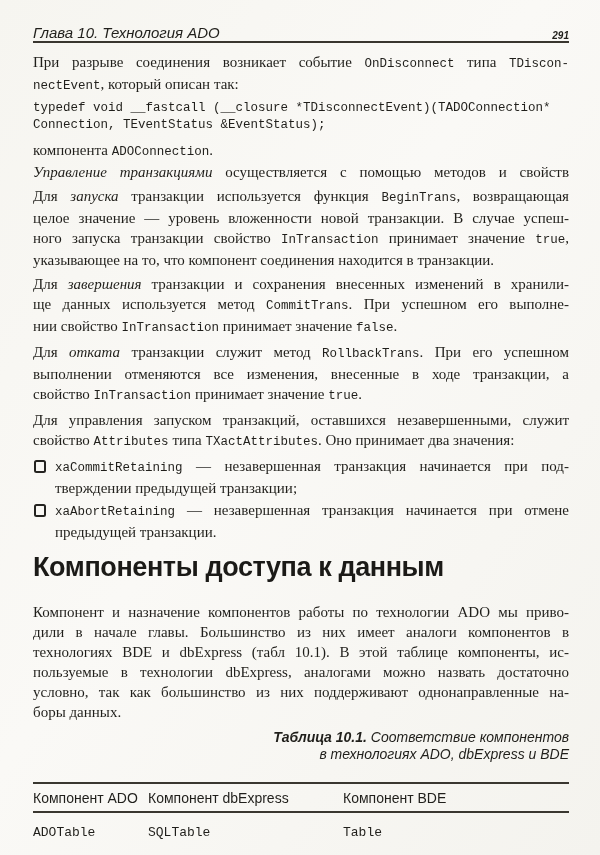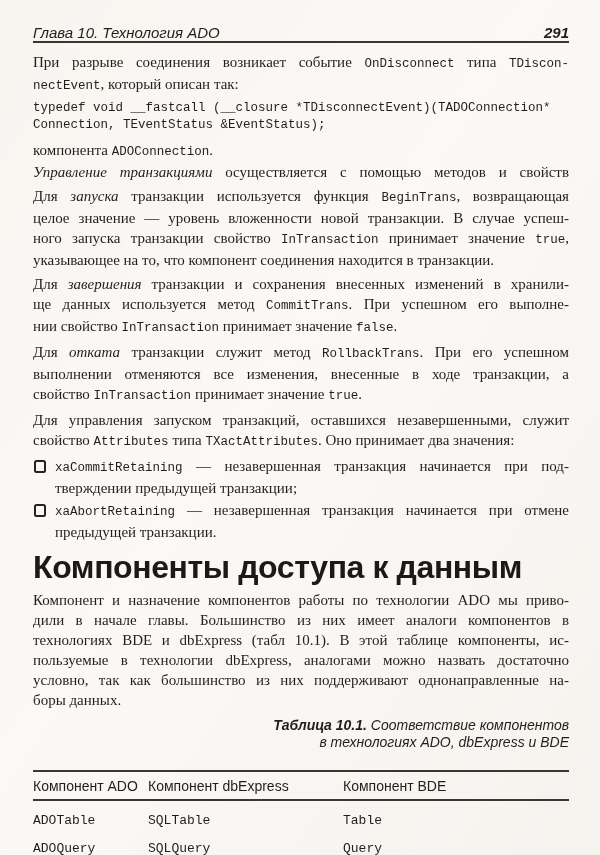--- a/index.html
+++ b/index.html
@@ -10,21 +10,21 @@
     overflow: hidden;
   }
   .page { padding: 24px 31px 0 33px; }
 
   
   .pagehead {
     display: flex; justify-content: space-between; align-items: flex-end;
     font-family: "Liberation Sans", sans-serif; font-style: italic; font-size: 15px;
     border-bottom: 2px solid #39362f; 
   }
-  .pagehead .num { font-weight: bold; font-size: 15px; }
+  .pagehead .num { font-weight: bold; font-size: 10px; }
 
   .content { margin-top: 9px; }
 
   
   .para {
     font-family: "Liberation Serif", serif;
     font-size: 15px; line-height: 20px;
     margin: 0 0 4px 0;
   }
   .tline { text-align: justify; text-align-last: justify; white-space: normal; }
@@ -46,23 +46,23 @@
     position: absolute; left: 1px; top: 4px;
     width: 8px; height: 9px;
     border: 2.5px solid #242320; border-radius: 2.5px;
     background: transparent;
   }
   .bullet .para { margin: 0; }
 
   
   .h1 {
     font-family: "Liberation Sans", sans-serif;
-    font-weight: 800; font-size: 32px; line-height: 30px;
+    font-weight: 800; font-size: 27px; line-height: 30px;
     letter-spacing: -0.4px;
-    margin: 10px 0 8px 0; color: #1b1a17;
+    margin: 10px 0 20px 0; color: #1b1a17;
   }
 
   
   .caption {
     text-align: right;
     font-family: "Liberation Sans", sans-serif; font-style: italic;
     font-size: 14px; line-height: 16.5px;
     margin: 7px 0 20px 0;
   }
   .caption .lbl { font-weight: bold; }

